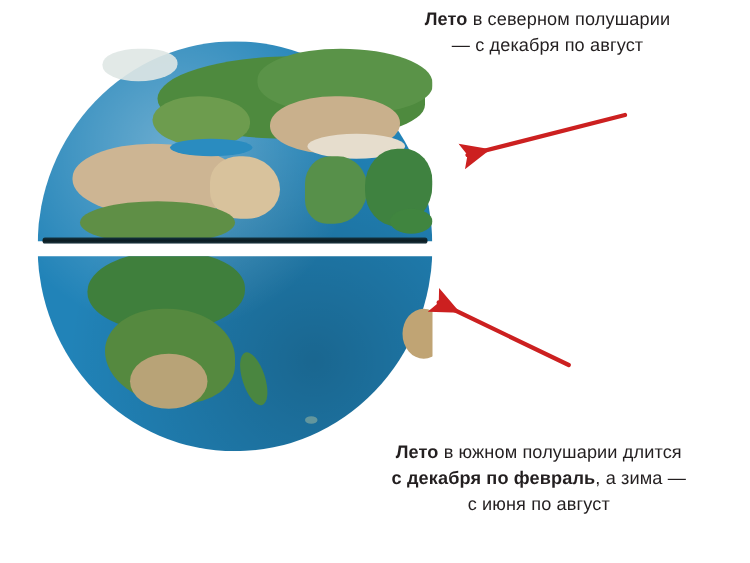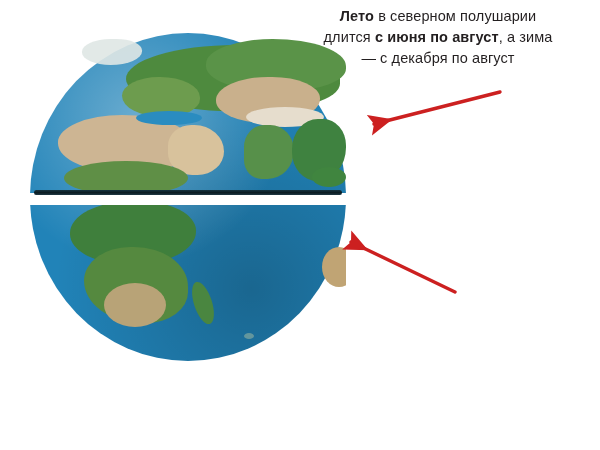--- a/index.html
+++ b/index.html
@@ -126,26 +126,32 @@
 
         <div class="land" style="left:214px;top:300px;width:10px;height:6px;background:#9fb8a0;border-radius:50%;opacity:.55;"></div>
       </div>
     </div>
   </div>
 
   <div class="textblock" id="text-north">
     <div class="tline">
       <span class="b">Лето</span><span> в  северном полушарии</span>
     </div>
-    <div class="tline">
-      <span>длится </span><span class="b">с июня по август</span><span>, а зима</span>
-    </div>
     <div class="tline">— с декабря по август</div>
   </div>
 
+  <div class="textblock" id="text-south">
+    <div class="tline">
+      <span class="b">Лето</span><span> в южном полушарии длится</span>
+    </div>
+    <div class="tline">
+      <span class="b">с декабря по февраль</span><span>, а зима —</span>
+    </div>
+    <div class="tline">с июня по август</div>
+  </div>
 
   <svg class="arrow-svg" viewBox="0 0 600 450">
     <defs>
       <marker id="ah" markerWidth="7" markerHeight="7" refX="5.6" refY="3.5" orient="auto" markerUnits="strokeWidth">
         <path d="M0,3.5 L7,0.4 L5.6,3.5 L7,6.6 Z" fill="#cc2020"></path>
       </marker>
     </defs>
     <line id="arrow-north" stroke="#cc2020" stroke-width="3.4" stroke-linecap="round" marker-end="url(#ah)" x1="500" y1="92" x2="374" y2="124"></line>
     <line id="arrow-south" stroke="#cc2020" stroke-width="3.4" stroke-linecap="round" marker-end="url(#ah)" x1="455" y1="292" x2="351" y2="242"></line>
   </svg>

